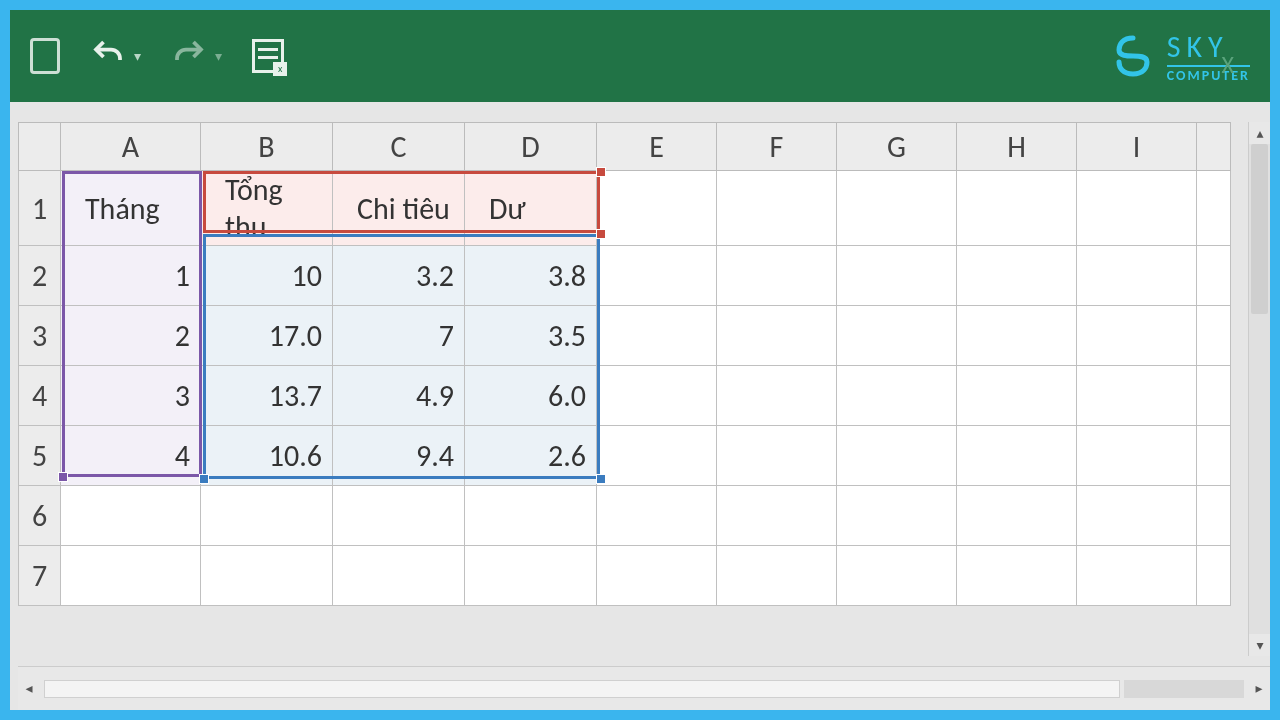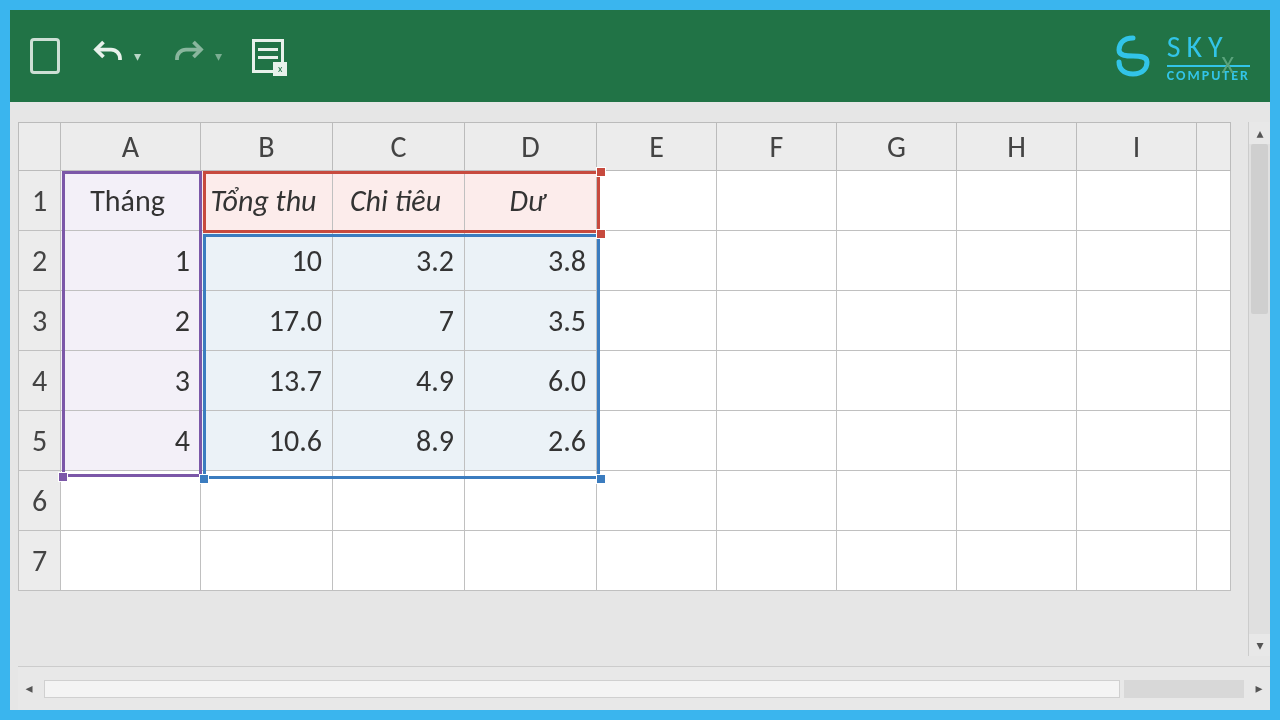--- a/index.html
+++ b/index.html
@@ -113,24 +113,24 @@
     linear-gradient(to bottom right, #ececec 0 55%, #a0a0a0 55% 100%);
 }
 th.rowh {
   background: #ececec;
   text-align: center;
   width: 42px;
   color: #444;
 }
 td { background: white; }
 td.num { text-align: right; padding-right: 10px; }
-td.txt { text-align: center; padding-left: 2px; }
+td.txt { text-align: left; padding-left: 24px; }
 td.hl-purple { background: #f3f0f8; }
 td.hl-blue { background: #ebf2f7; }
-td.hl-red-top { background: #fceceb; font-style: italic; }
+td.hl-red-top { background: #fceceb; }
 
 .sel-overlay {
   position: absolute; pointer-events: none;
 }
 .rect { position:absolute; border-width:3px; border-style:solid; }
 .rect.purple { border-color: #7b57a8; }
 .rect.red { border-color: #c74a3e; }
 .rect.blue { border-color: #3b7cbf; }
 .handle {
   position:absolute; width:10px; height:10px; background:#3b7cbf; border:1px solid #fff;
@@ -275,21 +275,21 @@
                 <td></td>
                 <td></td>
                 <td></td>
                 <td></td>
                 <td></td>
           </tr>
           <tr>
             <th class="rowh">5</th>
             <td class="num hl-purple">4</td>
             <td class="num hl-blue">10.6</td>
-            <td class="num hl-blue">8.9</td>
+            <td class="num hl-blue">9.4</td>
             <td class="num hl-blue">2.6</td>
             <td></td>
                 <td></td>
                 <td></td>
                 <td></td>
                 <td></td>
                 <td></td>
           </tr>
           <tr>
             <th class="rowh">6</th>

